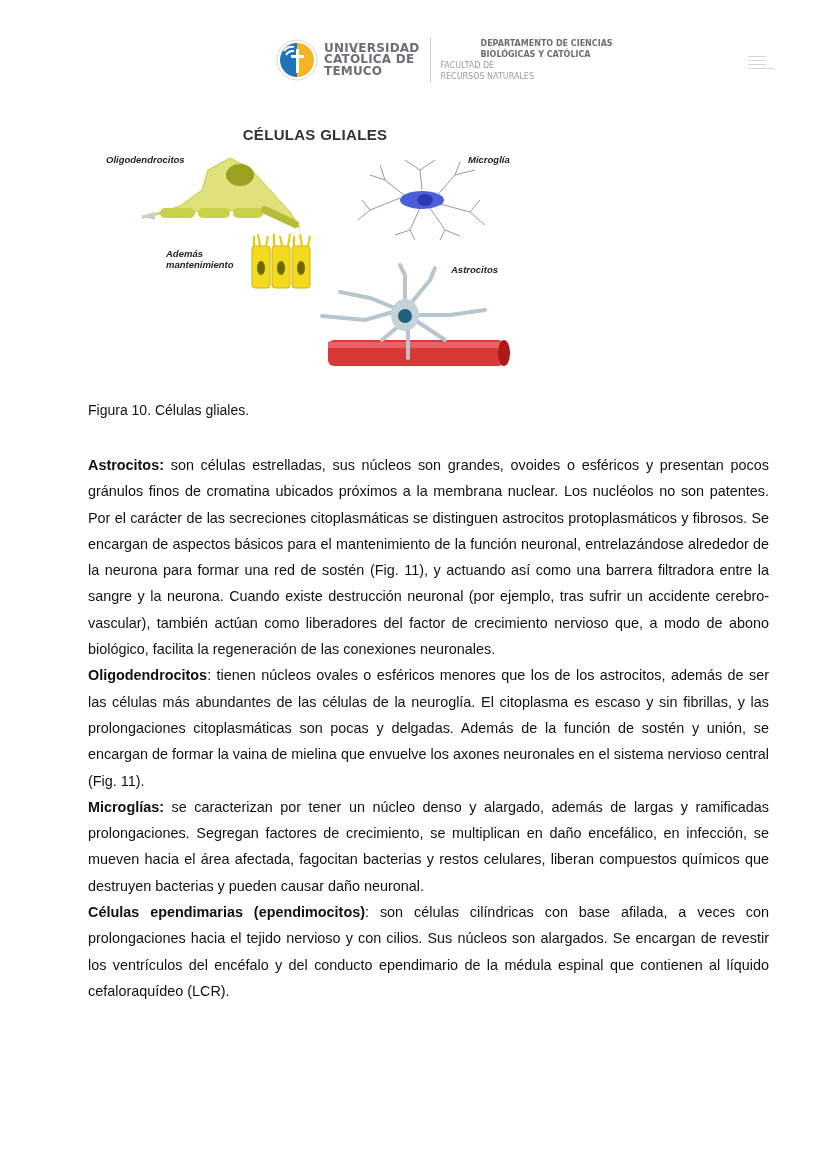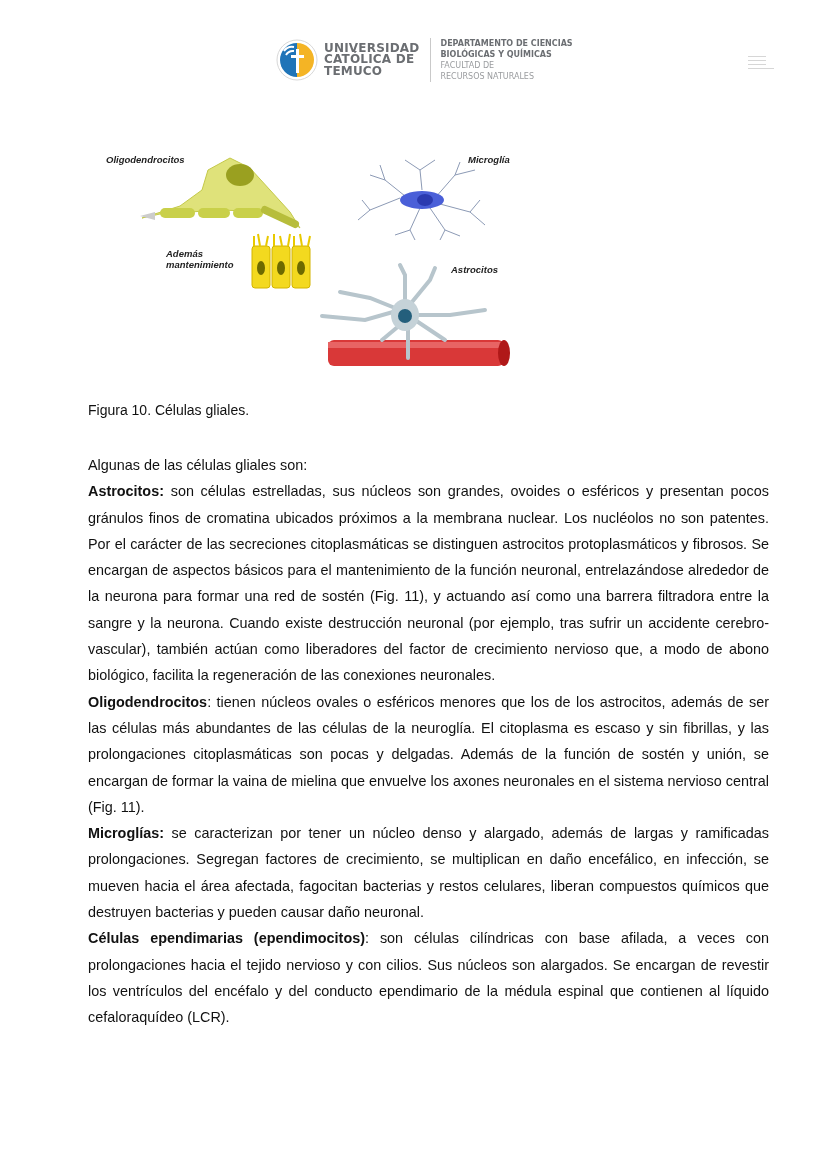--- a/index.html
+++ b/index.html
@@ -2,21 +2,21 @@
 <html><head>
 <meta charset="utf-8">
 <style>
   html, body { margin:0; padding:0; background:#ffffff; }
   body { width:828px; height:1169px; position:relative; overflow:hidden; font-family:"Liberation Sans", sans-serif; color:#111; }
   .header { position:absolute; top:34px; left:276px; height:52px; display:flex; align-items:center; }
   .logo { width:42px; height:42px; }
   .uni { margin-left:6px; font-family:"DejaVu Sans", sans-serif; font-size:12px; line-height:11.5px; color:#6b6e72; font-weight:bold; letter-spacing:0.2px; }
   .vsep { width:1px; height:44px; background:#c9c9c9; margin:0 10px 0 10px; }
   .dept { font-family:"DejaVu Sans", sans-serif; font-size:8px; line-height:11px; color:#6b6e72; }
-  .dept .b { font-weight:bold; }
+  .dept .b { font-weight:bold;margin-left:40px; }
   .dept .l { color:#9a9c9f; }
   .menu-glyph { position:absolute; left:748px; top:56px; width:26px; height:16px; }
   .menu-glyph div { height:1px; background:#d6d6d6; margin-bottom:3px; }
   .figure { position:absolute; left:100px; top:120px; width:430px; height:260px; }
   .fig-title { position:absolute; left:0; width:430px; top:6px; text-align:center; font-weight:bold; font-size:15px; color:#333; letter-spacing:0.3px; }
   .lbl { position:absolute; font-style:italic; font-weight:bold; font-size:9.5px; color:#222; line-height:11px; }
   .caption { position:absolute; left:88px; top:402px; font-weight:normal; font-size:14px; }
   .body-text { position:absolute; left:88px; top:452px; width:681px; font-size:14.4px; line-height:26.3px; text-align:justify; }
   .body-text p { margin:0; }
   .body-text b { font-weight:bold; }
@@ -35,34 +35,35 @@
     <rect x="15" y="16" width="13" height="3" fill="#fff"></rect>
   </svg>
   <div class="uni">
     <div>UNIVERSIDAD</div>
     <div>CATÓLICA DE</div>
     <div>TEMUCO</div>
   </div>
   <div class="vsep"></div>
   <div class="dept">
     <div class="b">DEPARTAMENTO DE CIENCIAS</div>
-    <div class="b">BIOLÓGICAS Y QUÍMICAS</div>
+    <div class="b">BIOLÓGICAS Y CATÓLICA</div>
     <div class="l">FACULTAD DE</div>
     <div class="l">RECURSOS NATURALES</div>
   </div>
 </div>
 
 <div class="menu-glyph">
   <div style="width:18px"></div>
     <div style="width:18px"></div>
     <div style="width:18px"></div>
     <div style="width:26px;margin-left:0"></div>
 </div>
 
 <div class="figure">
+  <div class="fig-title">CÉLULAS GLIALES</div>
   <div class="lbl" style="left:6px;top:34px">Oligodendrocitos</div>
   <div class="lbl" style="left:368px;top:34px">Microglía</div>
   <div class="lbl" style="left:66px;top:128px">
     <div>Además</div>
     <div>mantenimiento</div>
   </div>
   <div class="lbl" style="left:351px;top:144px">Astrocitos</div>
 
   <svg style="position:absolute;left:0;top:0" width="430" height="260">
 
@@ -107,18 +108,17 @@
       <path d="M308 208 L308 238"></path>
     </g>
     <ellipse cx="305" cy="195" rx="14" ry="16" fill="#c5d2d8"></ellipse>
     <circle cx="305" cy="196" r="7" fill="#245f7c"></circle>
   </svg>
 </div>
 
 <div class="caption">Figura 10. Células gliales.</div>
 
 <div class="body-text">
-  <p>Algunas de las células gliales son:</p>
   <p><b>Astrocitos:</b><span> son células estrelladas, sus núcleos son grandes, ovoides o esféricos y presentan pocos gránulos finos de cromatina ubicados próximos a la membrana nuclear. Los nucléolos no son patentes. Por el carácter de las secreciones citoplasmáticas se distinguen astrocitos protoplasmáticos y fibrosos. Se encargan de aspectos básicos para el mantenimiento de la función neuronal, entrelazándose alrededor de la neurona para formar una red de sostén (Fig. 11), y actuando así como una barrera filtradora entre la sangre y la neurona. Cuando existe destrucción neuronal (por ejemplo, tras sufrir un accidente cerebro-vascular), también actúan como liberadores del factor de crecimiento nervioso que, a modo de abono biológico, facilita la regeneración de las conexiones neuronales.</span></p>
   <p><b>Oligodendrocitos</b><span>: tienen núcleos ovales o esféricos menores que los de los astrocitos, además de ser las células más abundantes de las células de la neuroglía. El citoplasma es escaso y sin fibrillas, y las prolongaciones citoplasmáticas son pocas y delgadas. Además de la función de sostén y unión, se encargan de formar la vaina de mielina que envuelve los axones neuronales en el sistema nervioso central (Fig. 11).</span></p>
   <p><b>Microglías:</b><span> se caracterizan por tener un núcleo denso y alargado, además de largas y ramificadas prolongaciones. Segregan factores de crecimiento, se multiplican en daño encefálico, en infección, se mueven hacia el área afectada, fagocitan bacterias y restos celulares, liberan compuestos químicos que destruyen bacterias y pueden causar daño neuronal.</span></p>
   <p><b>Células ependimarias (ependimocitos)</b><span>: son células cilíndricas con base afilada, a veces con prolongaciones hacia el tejido nervioso y con cilios. Sus núcleos son alargados. Se encargan de revestir los ventrículos del encéfalo y del conducto ependimario de la médula espinal que contienen al líquido cefaloraquídeo (LCR).</span></p>
 </div>
 
 </body></html>

